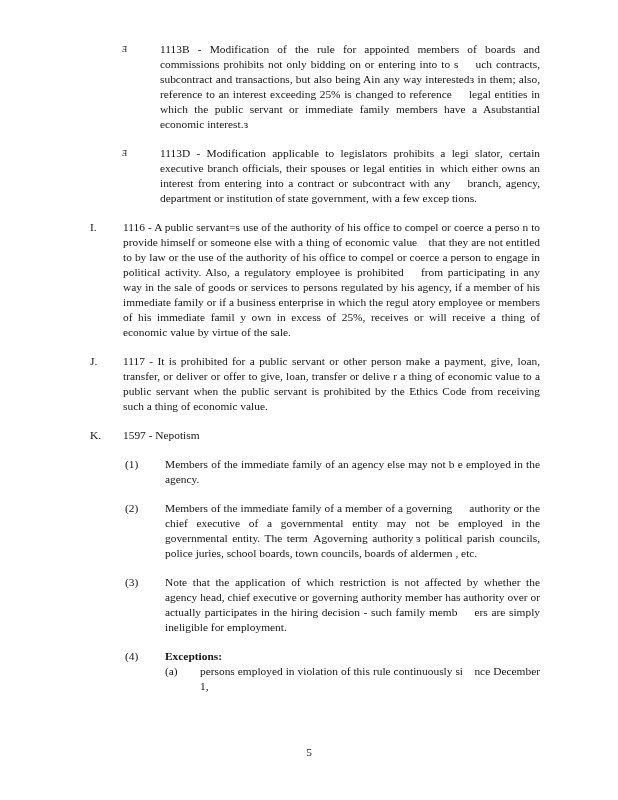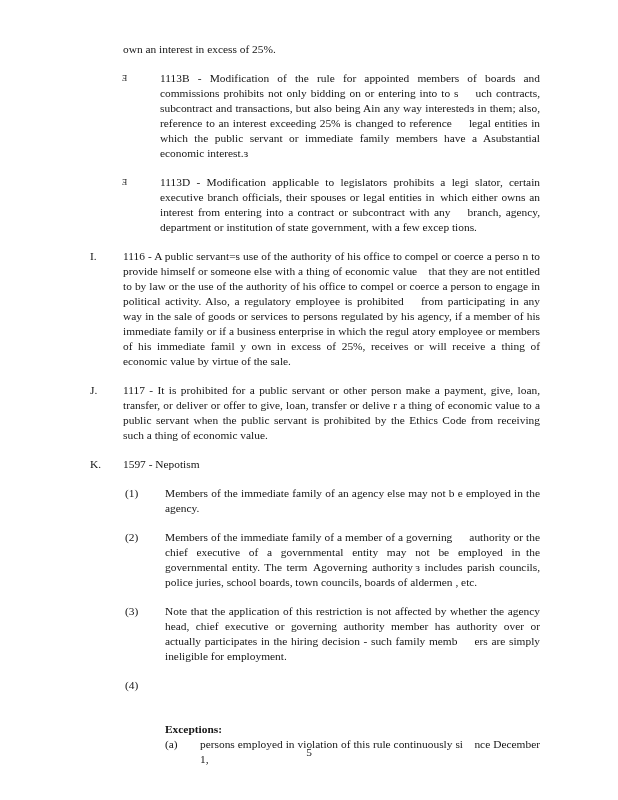--- a/index.html
+++ b/index.html
@@ -38,37 +38,36 @@
   }
   
   .letter-row .lab { flex: 0 0 33px; }
   
   .num-row { margin-left: 35px; }
   .num-row .lab { flex: 0 0 40px; }
   
   .sub-row { margin-left: 75px; margin-bottom: 0; }
   .sub-row .lab { flex: 0 0 35px; }
   .tight { margin-bottom: 0; }
-  .bold { font-weight: bold; margin-top: 44px; }
+  .bold { font-weight: bold; }
   .pageno {
     position: absolute;
     left: 0;
     right: 0;
     top: 745px;
     text-align: center;
     font-size: 11.4px;
   }
 </style>
 </head>
 <body>
 
 <div class="page">
   <div class="content">
 
-    <p class="para cont">own an interest in excess of 25%.</p>
 
     <div class="row bullet-row">
       <span class="marker">Ǝ</span>
       <span class="txt">1113B - Modification of the rule for appointed members of boards and commissions prohibits not only bidding on or entering into to s  uch contracts, subcontract and transactions, but also being Ain any way interestedɜ in them; also, reference to an interest exceeding 25% is changed to reference  legal entities in which the public servant or immediate family members have a Asubstantial economic interest.ɜ</span>
     </div>
 
     <div class="row bullet-row">
       <span class="marker">Ǝ</span>
       <span class="txt">1113D - Modification applicable to legislators prohibits a legi slator, certain executive branch officials, their spouses or legal entities in which either owns an interest from entering into a contract or subcontract with any  branch, agency, department or institution of state government, with a few excep tions.</span>
     </div>
@@ -88,26 +87,26 @@
       <span class="txt">1597 - Nepotism</span>
     </div>
 
     <div class="row num-row">
       <span class="lab">(1)</span>
       <span class="txt">Members of the immediate family of an agency else may not b e employed in the agency.</span>
     </div>
 
     <div class="row num-row">
       <span class="lab">(2)</span>
-      <span class="txt">Members of the immediate family of a member of a governing  authority or the chief executive of a governmental entity may not be employed in the governmental entity.  The term Agoverning authority ɜ includes parish councils, police juries, school boards, town councils, boards of aldermen , etc.</span>
+      <span class="txt">Members of the immediate family of a member of a governing  authority or the chief executive of a governmental entity may not be employed in the governmental entity.  The term Agoverning authority ɜ political parish councils, police juries, school boards, town councils, boards of aldermen , etc.</span>
     </div>
 
     <div class="row num-row">
       <span class="lab">(3)</span>
-      <span class="txt">Note that the application of this restriction is not affected by whether the agency head, chief executive or governing authority member has authority over or actually participates in the hiring decision - such family memb  ers are simply ineligible for employment.</span>
+      <span class="txt">Note that the application of which restriction is not affected by whether the agency head, chief executive or governing authority member has authority over or actually participates in the hiring decision - such family memb  ers are simply ineligible for employment.</span>
     </div>
 
     <div class="row num-row tight">
       <span class="lab">(4)</span>
       <span class="txt bold">Exceptions:</span>
     </div>
 
     <div class="row sub-row">
       <span class="lab">(a)</span>
       <span class="txt">persons employed in violation of this rule continuously si nce December 1,</span>

